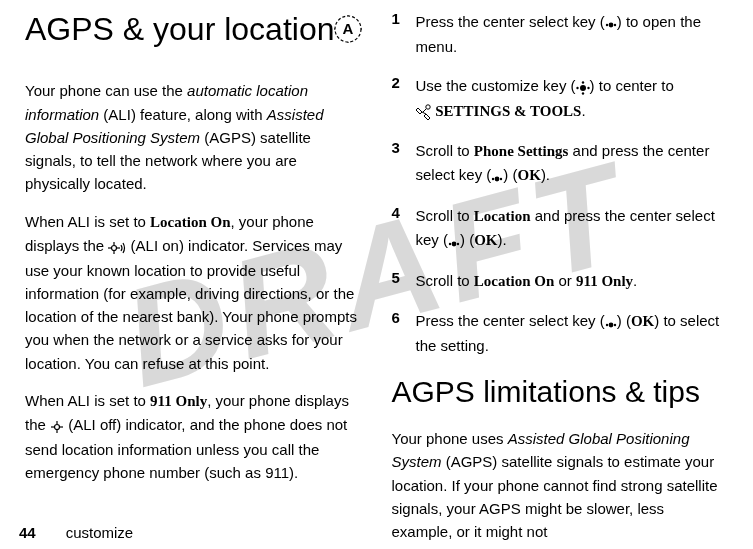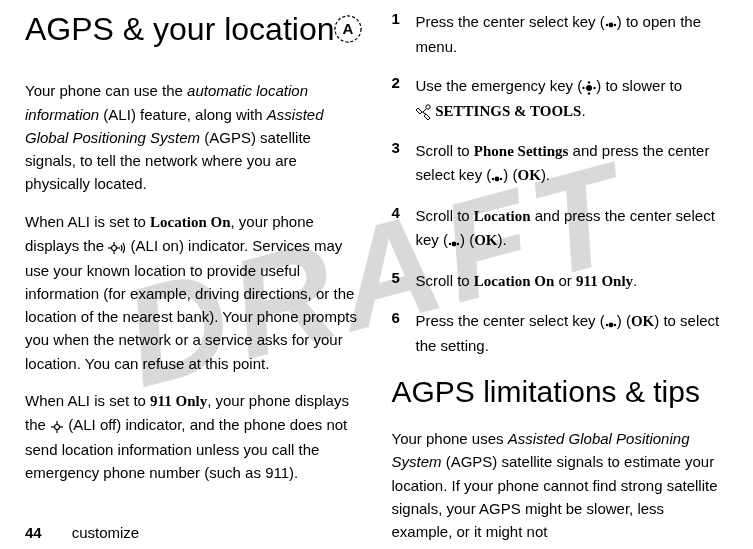--- a/index.html
+++ b/index.html
@@ -94,21 +94,21 @@
     }
     .settings-icon svg {
       vertical-align: -3px;
     }
     .ali-icon svg {
       vertical-align: -4px;
     }
     .footer {
       position: absolute;
       bottom: 8px;
-      left: 25px;
+      left: 19px;
       font-size: 15px;
       z-index: 1;
     }
     .footer .pnum {
       font-weight: bold;
       margin-right: 30px;
     }
   </style>
 </head>
 <body>
@@ -168,27 +168,27 @@
               <circle cx="2" cy="6" r="1.2" fill="#000"></circle>
               <circle cx="6" cy="6" r="2.4" fill="#000"></circle>
               <circle cx="10" cy="6" r="1.2" fill="#000"></circle>
             </svg></span><span>) to open the menu.</span>
       </div>
     </div>
 
     <div class="step">
       <div class="step-num">2</div>
       <div class="step-text">
-        <span>Use the emergency key (</span><span class="icon-inline key-icon"><svg width="14" height="14" viewBox="0 0 14 14">
+        <span>Use the customize key (</span><span class="icon-inline key-icon"><svg width="14" height="14" viewBox="0 0 14 14">
               <circle cx="7" cy="7" r="3" fill="#000"></circle>
               <circle cx="7" cy="1.5" r="1.2" fill="#000"></circle>
               <circle cx="7" cy="12.5" r="1.2" fill="#000"></circle>
               <circle cx="1.5" cy="7" r="1.2" fill="#000"></circle>
               <circle cx="12.5" cy="7" r="1.2" fill="#000"></circle>
-            </svg></span><span>) to slower to </span><br>
+            </svg></span><span>) to center to </span><br>
         <span class="icon-inline settings-icon"><svg width="16" height="16" viewBox="0 0 16 16">
               <path d="M2,4 L6,8 L4,10 L0,6 Z M10,10 L14,14 L12,16 L8,12 Z M6,8 L10,10" fill="none" stroke="#000" stroke-width="1"></path>
               <circle cx="12" cy="3" r="2.2" fill="none" stroke="#000" stroke-width="1"></circle>
               <line x1="10" y1="5" x2="7" y2="8" stroke="#000" stroke-width="1"></line>
             </svg></span><span class="bold"> SETTINGS &amp; TOOLS</span><span>.</span>
       </div>
     </div>
 
     <div class="step">
       <div class="step-num">3</div>

